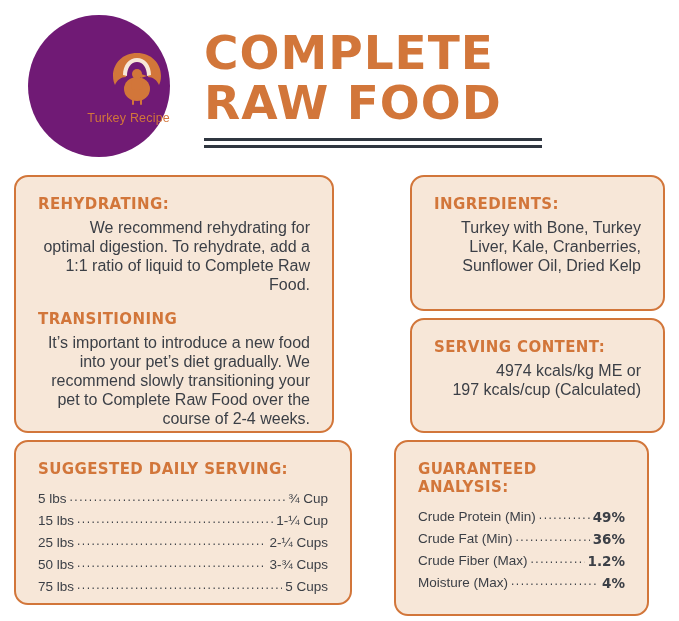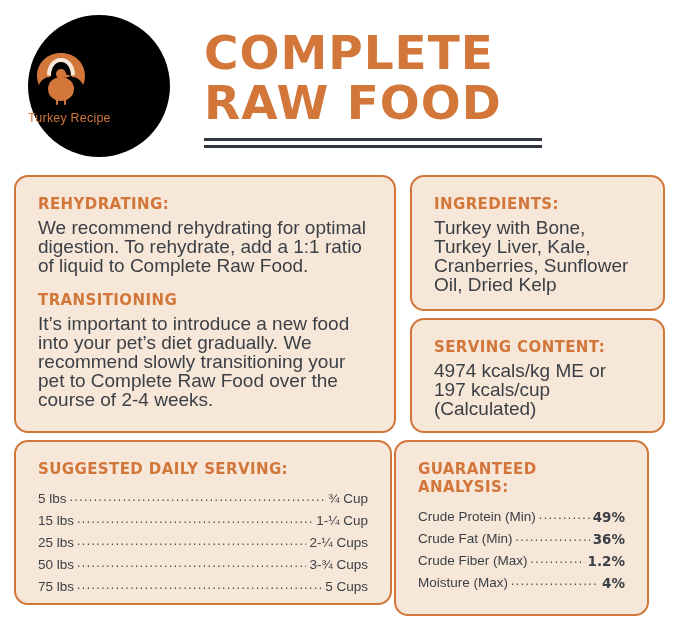--- a/index.html
+++ b/index.html
@@ -28,24 +28,24 @@
     display: flex;
     align-items: center;
     padding: 10px 14px 0 14px;
     height: 160px;
     box-sizing: border-box;
   }
   .badge {
     width: 142px;
     height: 142px;
     border-radius: 50%;
-    background: #000000;
+    background: #701a75;
     display: flex;
     flex-direction: column;
-    align-items: flex-start;
+    align-items: flex-end;
     justify-content: center;
     flex: 0 0 auto;
     margin-left: 14px;
     margin-top: 2px;
   }
   .badge svg {
     display: block;
     margin-bottom: 4px;
   }
   .badge-label {
@@ -89,39 +89,40 @@
     height: 430px;
   }
   .panel {
     position: absolute;
     border: 2px solid #d2763a;
     border-radius: 14px;
     background: #f7e7d8;
     box-sizing: border-box;
     padding: 18px 22px;
   }
-  .p-left-top   { left: 0;    top: 0;    width: 382px; height: 258px; }
+  .p-left-top   { left: 0;    top: 0;    width: 320px; height: 258px; }
   .p-right-top  { left: 396px; top: 0;   width: 255px; height: 136px; }
   .p-right-mid  { left: 396px; top: 143px; width: 255px; height: 115px; }
-  .p-left-bot   { left: 0;    top: 265px; width: 378px; height: 165px; }
+  .p-left-bot   { left: 0;    top: 265px; width: 338px; height: 165px; }
   .p-right-bot  { left: 380px; top: 265px; width: 255px; height: 176px; }
 
   .h-label {
     font-family: "DejaVu Sans", sans-serif;
     font-weight: bold;
     color: #d2763a;
     font-size: 15px;
     letter-spacing: .4px;
     margin: 0 0 5px 0;
   }
   .body-text {
-    font-size: 19px;
+    font-size: 16px;
     line-height: 19px;
     color: #3b3f46;
     margin: 0;
+    text-align: right;
   }
   .block + .block { margin-top: 16px; }
 
   
   .serv-list { margin-top: 10px; }
   .serv-row {
     display: flex;
     align-items: flex-end;
     font-size: 13.5px;
     line-height: 22px;

